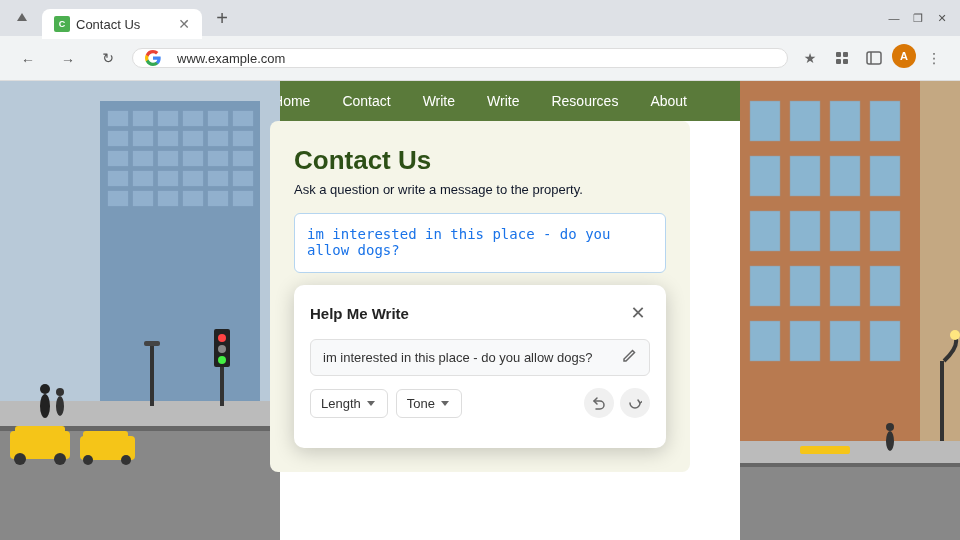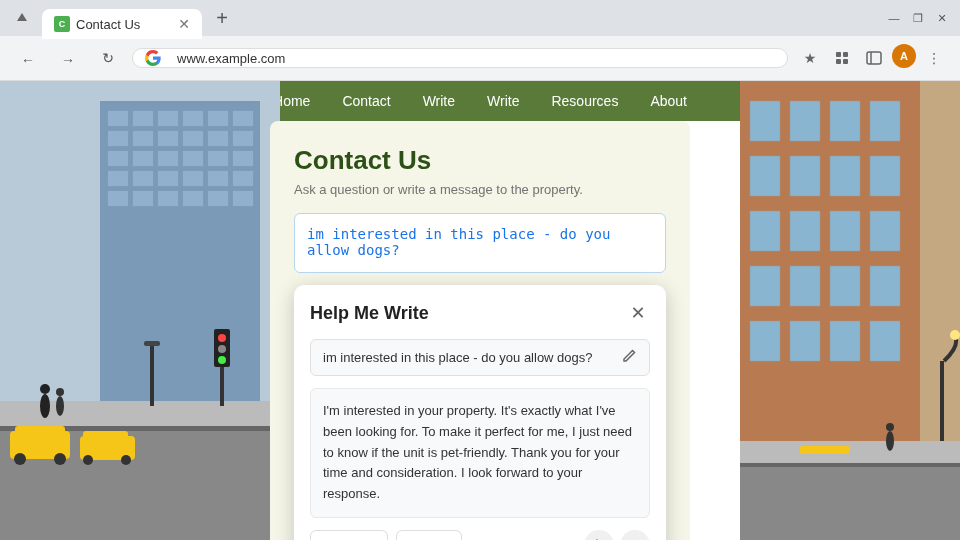--- a/index.html
+++ b/index.html
@@ -34,28 +34,28 @@
     .bg-right { position: absolute; right: 0; top: 0; width: 220px; height: 460px; background: linear-gradient(135deg, #b8926a 0%, #9a7655 40%, #c4a882 70%, #8a6b4a 100%); overflow: hidden; }
 
     
     .site-nav { background: #5a7a3a; display: flex; justify-content: center; align-items: center; height: 40px; gap: 32px; }
     .nav-item { color: #fff; font-size: 14px; cursor: pointer; text-decoration: none; }
 
     
     .main-area { position: absolute; top: 40px; left: 50%; transform: translateX(-50%); width: 420px; }
     .contact-card { background: #f5f5e8; border-radius: 8px; padding: 24px; }
     .contact-title { font-size: 26px; font-weight: bold; color: #2d5016; margin-bottom: 6px; }
-    .contact-subtitle { font-size: 13px; color: #737373; margin-bottom: 16px; }
+    .contact-subtitle { font-size: 13px; color: #0f172a; margin-bottom: 16px; }
 
     .message-input { width: 100%; border: 1px solid #b5d5f0; border-radius: 6px; padding: 12px; font-size: 14px; color: #1a73e8; background: #fff; min-height: 60px; resize: none; outline: none; }
 
     
     .help-me-write { background: #fff; border-radius: 10px; box-shadow: 0 4px 20px rgba(0,0,0,0.2); padding: 16px; margin-top: 8px; position: relative; }
     .hmw-header { display: flex; justify-content: space-between; align-items: center; margin-bottom: 14px; }
-    .hmw-title { font-size: 18px; font-weight: 600; color: #222; }
+    .hmw-title { font-size: 15px; font-weight: 600; color: #222; }
     .hmw-close { cursor: pointer; color: #666; font-size: 18px; width: 24px; height: 24px; display: flex; align-items: center; justify-content: center; border-radius: 4px; }
 
     .hmw-input-row { display: flex; align-items: center; background: #f8f9fa; border: 1px solid #e0e0e0; border-radius: 6px; padding: 8px 12px; margin-bottom: 12px; gap: 8px; }
     .hmw-input-text { flex: 1; font-size: 13px; color: #333; }
     .hmw-edit-icon { color: #666; font-size: 14px; cursor: pointer; }
 
     .hmw-output { background: #f8f9fa; border: 1px solid #e8e8e8; border-radius: 6px; padding: 12px; margin-bottom: 12px; font-size: 13px; color: #333; line-height: 1.6; }
 
     .hmw-controls { display: flex; align-items: center; gap: 8px; margin-bottom: 14px; }
     .hmw-dropdown { display: flex; align-items: center; gap: 4px; background: #fff; border: 1px solid #ddd; border-radius: 6px; padding: 6px 10px; font-size: 13px; cursor: pointer; color: #333; }
@@ -264,21 +264,20 @@
 
         <div class="hmw-input-row">
           <span class="hmw-input-text">im interested in this place - do you allow dogs?</span>
           <span class="hmw-edit-icon">
             <svg width="16" height="16" viewBox="0 0 16 16" fill="none" xmlns="http://www.w3.org/2000/svg">
               <path d="M11.5 2.5L13.5 4.5L5 13H3V11L11.5 2.5Z" stroke="#666" stroke-width="1.5" fill="none"></path>
             </svg>
           </span>
         </div>
 
-        <div class="hmw-output">I'm interested in your property. It's exactly what I've been looking for. To make it perfect for me, I just need to know if the unit is pet-friendly. Thank you for your time and consideration. I look forward to your response.</div>
 
         <div class="hmw-controls">
           <div class="hmw-dropdown">
             <span>Length</span>
             <svg width="12" height="12" viewBox="0 0 12 12">
                 <polygon points="2,4 10,4 6,9" fill="#666"></polygon>
               </svg>
           </div>
           <div class="hmw-dropdown">
             <span>Tone</span>

